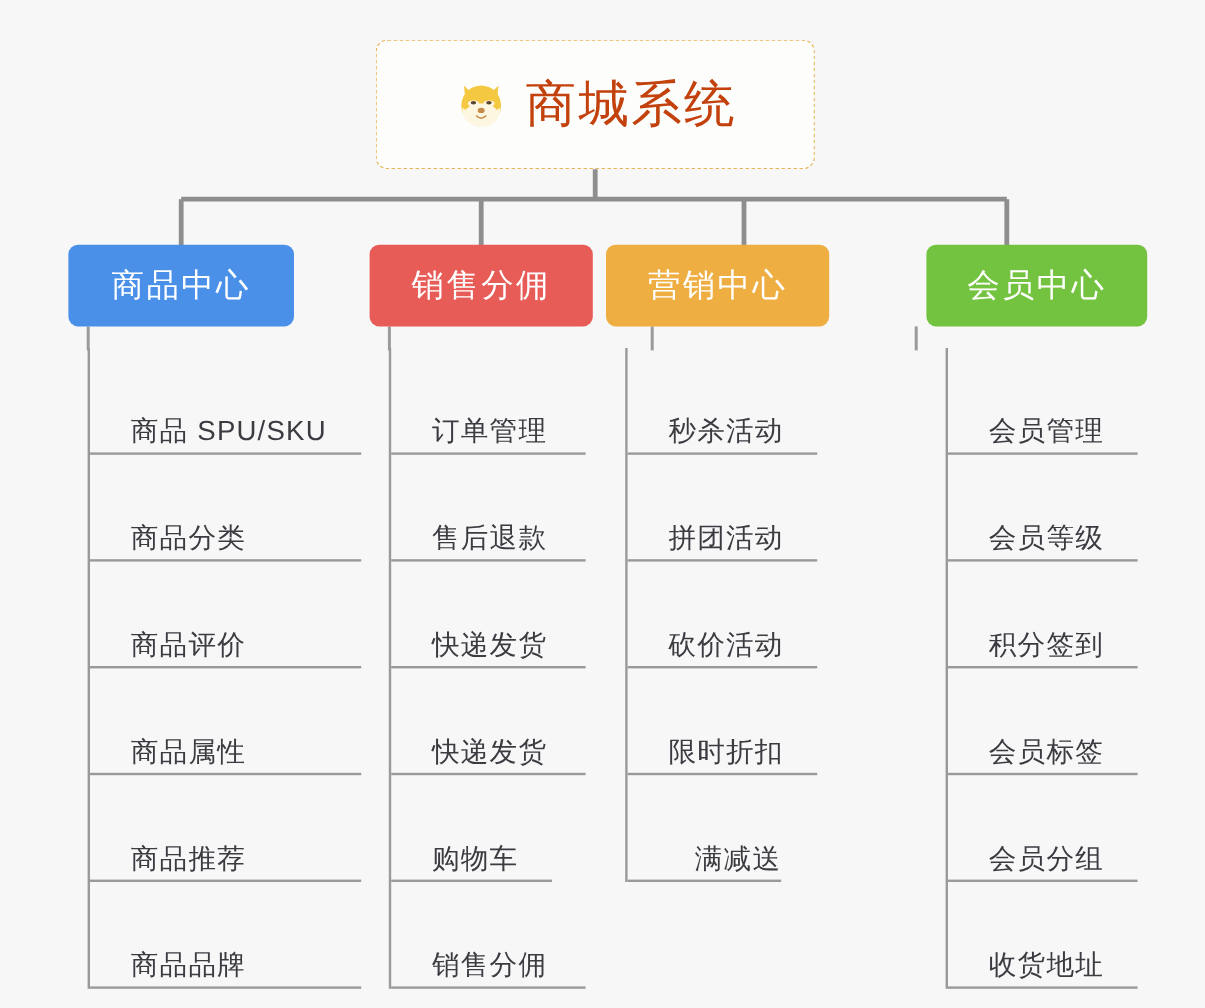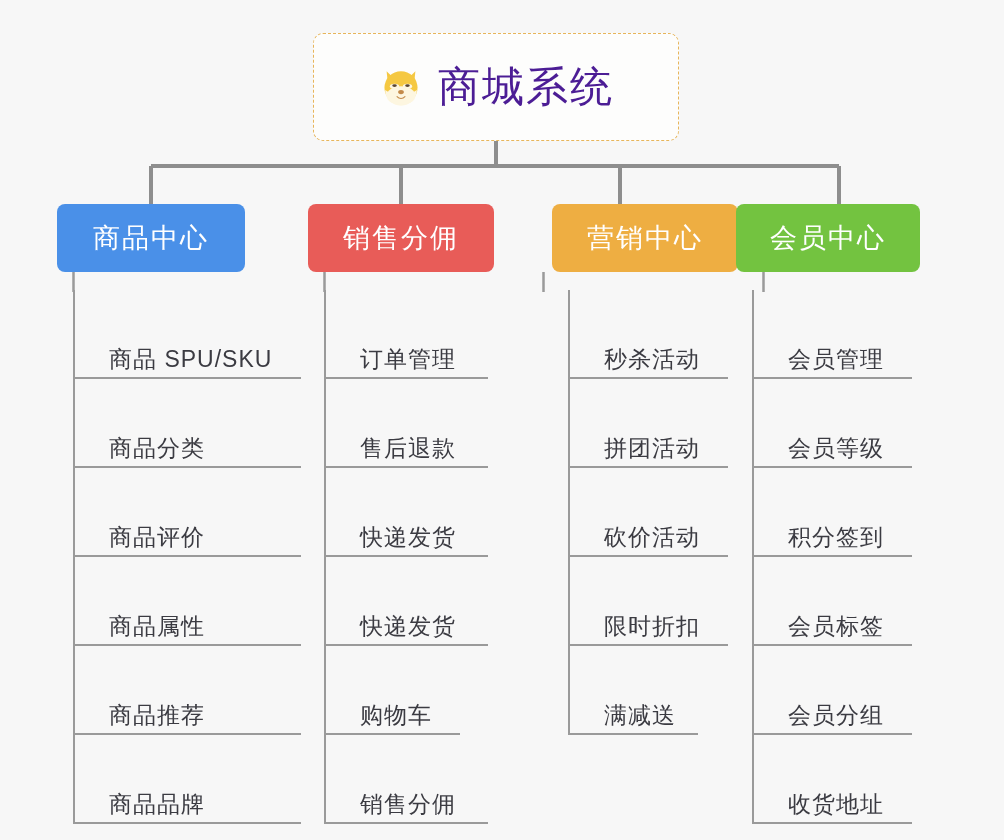--- a/index.html
+++ b/index.html
@@ -102,32 +102,32 @@
 
   
   .branch.c0 { left: 57px; }
   .branch.c0 .branch-header { width: 188px; }
   .branch.c0 .leaf-list { width: 228px; }
 
   .branch.c1 { left: 308px; }
   .branch.c1 .branch-header { width: 186px; }
   .branch.c1 .leaf-list { width: 162px; }
 
-  .branch.c2 { left: 552px; }
+  .branch.c2 { left: 505px; }
   .branch.c2 .branch-header { width: 186px; }
   .branch.c2 .leaf-list { width: 160px; }
 
-  .branch.c3 { left: 736px; }
+  .branch.c3 { left: 772px; }
   .branch.c3 .branch-header { width: 184px; }
   .branch.c3 .leaf-list { width: 160px; }
 
   
   .branch.c1 .leaf-item.wide { width: 162px; }
   .branch.c1 .leaf-item.narrow { width: 134px; }
-  .branch.c2 .leaf-item.narrow { width: 128px; }
+  .branch.c2 .leaf-item.narrow { width: 128px; justify-content: flex-end; }
 </style>
 </head>
 <body style="background: rgb(247, 247, 247);">
 
 <div id="mindmap">
 
   <svg class="connectors" viewBox="0 0 1004 840" width="1004" height="840">
 
     <line x1="496" y1="141" x2="496" y2="166" stroke="#8e8e8e" stroke-width="4"></line>
 
@@ -153,21 +153,21 @@
         <path d="M10 36 a22 22 0 0 0 44 0 q-22 16 -44 0 Z" fill="#fdf6e0"></path>
         <ellipse cx="32" cy="44" rx="20" ry="13" fill="#fdf6e0"></ellipse>
         <ellipse cx="23" cy="31" rx="6.5" ry="3.6" fill="#fdf6e0"></ellipse>
         <ellipse cx="41" cy="31" rx="6.5" ry="3.6" fill="#fdf6e0"></ellipse>
         <ellipse cx="23" cy="30" rx="3.2" ry="2" fill="#5a4632"></ellipse>
         <ellipse cx="41" cy="30" rx="3.2" ry="2" fill="#5a4632"></ellipse>
         <ellipse cx="32" cy="39" rx="4" ry="3" fill="#c38a4a"></ellipse>
         <path d="M26 45 q6 6 12 0" stroke="#c38a4a" stroke-width="1.6" fill="none"></path>
       </svg>
     </span>
-    <span class="root-title" style="color: #4c1d95;">商城系统</span>
+    <span class="root-title" style="color: #c2410c;">商城系统</span>
   </div>
 
   <div class="branch c0">
     <div class="branch-header" style="background: rgb(74, 144, 232);">商品中心</div>
     <div class="leaf-list">
       <div class="leaf-item">
           <span class="leaf-label">商品 SPU/SKU</span>
         </div>
       <div class="leaf-item">
           <span class="leaf-label">商品分类</span>

